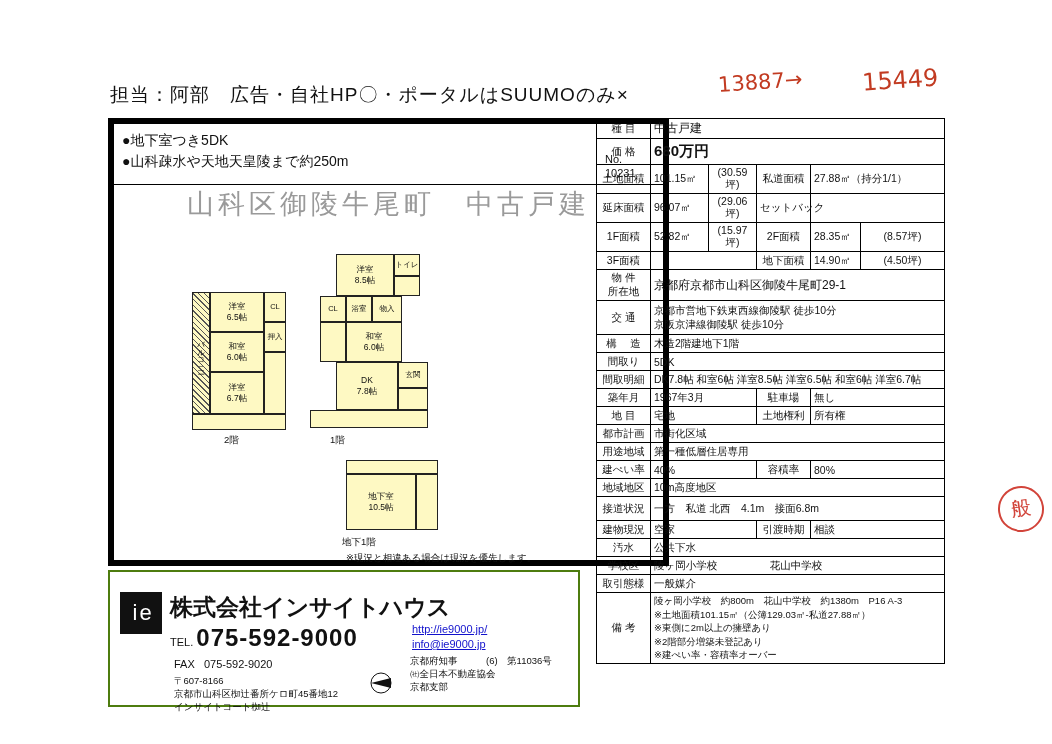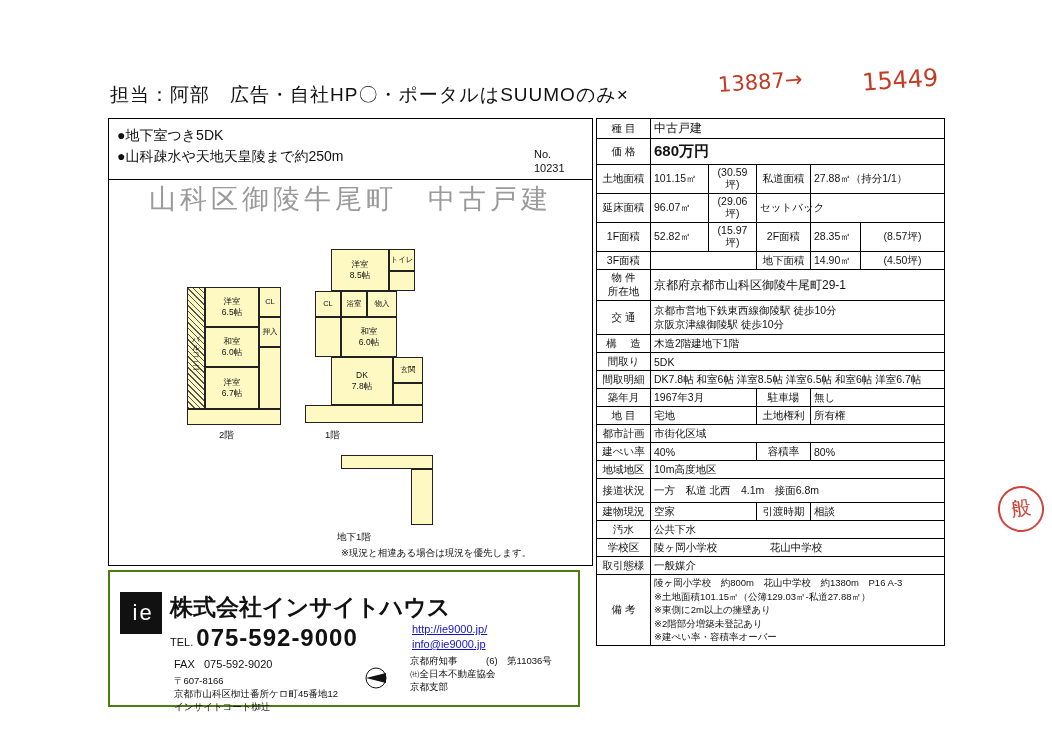--- a/index.html
+++ b/index.html
@@ -23,22 +23,22 @@
   .hand2{left:862px;top:66px;font-size:24px;}
   .stamp{
     position:absolute;right:8px;top:486px;width:42px;height:42px;
     border:2px solid #d2443a;border-radius:50%;color:#d2443a;
     font-size:20px;line-height:40px;text-align:center;
     transform:rotate(-8deg);
   }
 
   
   .left-panel{
-    position:absolute;left:108px;top:118px;width:485px;height:448px;
-    border:1px solid #000000;box-sizing:border-box;
+    position:absolute;left:108px;top:118px;width:561px;height:448px;
+    border:6px solid #000000;box-sizing:border-box;
   }
   .bullets{position:absolute;left:8px;top:6px;font-size:14px;line-height:21px;}
   .bullets div{white-space:nowrap;}
   .no-box{
     position:absolute;right:4px;top:28px;width:54px;text-align:left;
     font-size:11px;line-height:14px;margin-left:40px;
   }
   .hr-under-bullets{
     position:absolute;left:0;top:60px;width:100%;height:0;
     border-top:1px solid #000;
@@ -177,20 +177,24 @@
         <span class="n">DK</span>
         <span class="n">7.8帖</span>
       </div>
       <div class="room small" style="left:284px;top:130px;width:30px;height:26px;">
         <span class="n">玄関</span>
       </div>
       <div class="room small" style="left:284px;top:156px;width:30px;height:22px;"></div>
       <div class="room small" style="left:196px;top:178px;width:118px;height:18px;"></div>
       <div class="lbl" style="left:216px;top:202px;">1階</div>
 
+      <div class="room" style="left:232px;top:242px;width:70px;height:56px;">
+        <span class="n">地下室</span>
+        <span class="n">10.5帖</span>
+      </div>
       <div class="room small" style="left:302px;top:242px;width:22px;height:56px;"></div>
       <div class="room small" style="left:232px;top:228px;width:92px;height:14px;"></div>
       <div class="lbl" style="left:228px;top:304px;">地下1階</div>
 
       <div class="fp-note">※現況と相違ある場合は現況を優先します。</div>
 
       <svg class="compass" viewBox="0 0 34 22">
         <circle cx="17" cy="11" r="10" fill="none" stroke="#111" stroke-width="1"></circle>
         <polygon points="7,11 27,6 27,16" fill="#111"></polygon>
       </svg>
@@ -304,20 +308,24 @@
         <td class="lab">地 目</td>
         <td colspan="2">宅地</td>
         <td class="lab">土地権利</td>
         <td colspan="2">所有権</td>
       </tr>
       <tr>
         <td class="lab">都市計画</td>
         <td colspan="5">市街化区域</td>
       </tr>
       <tr>
+        <td class="lab">用途地域</td>
+        <td colspan="5">第一種低層住居専用</td>
+      </tr>
+      <tr>
         <td class="lab">建ぺい率</td>
         <td colspan="2">40%</td>
         <td class="lab">容積率</td>
         <td colspan="2">80%</td>
       </tr>
       <tr>
         <td class="lab">地域地区</td>
         <td colspan="5">10m高度地区</td>
       </tr>
       <tr style="height:24px;">

